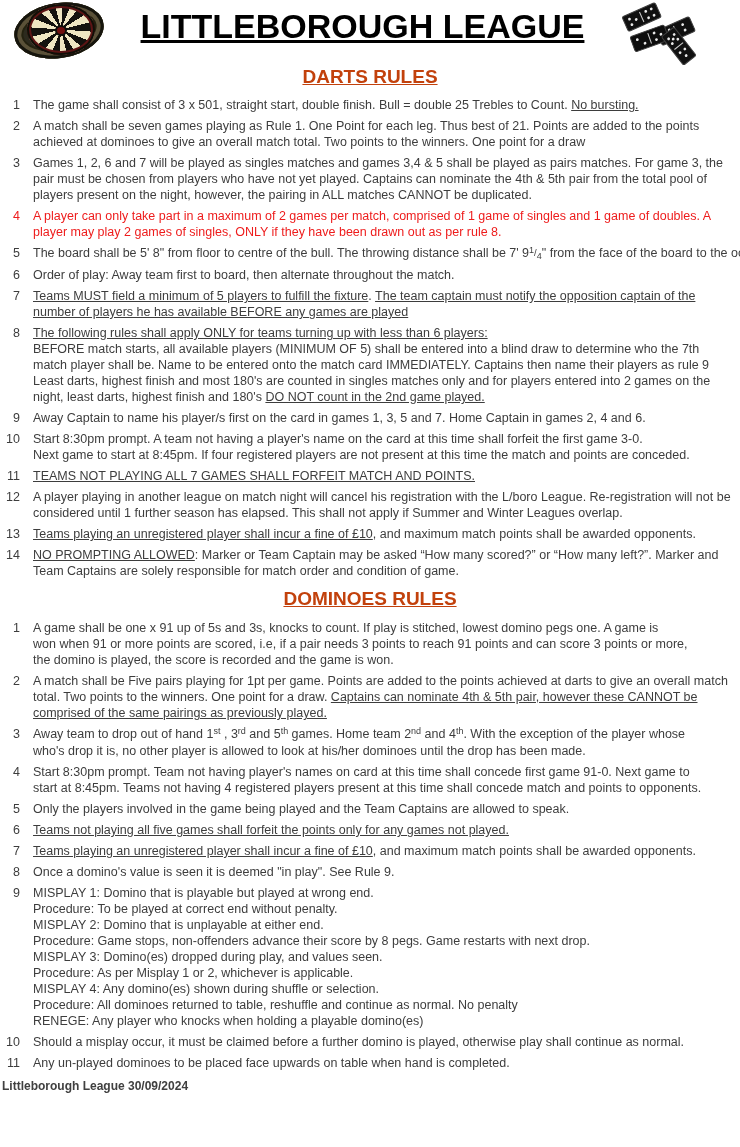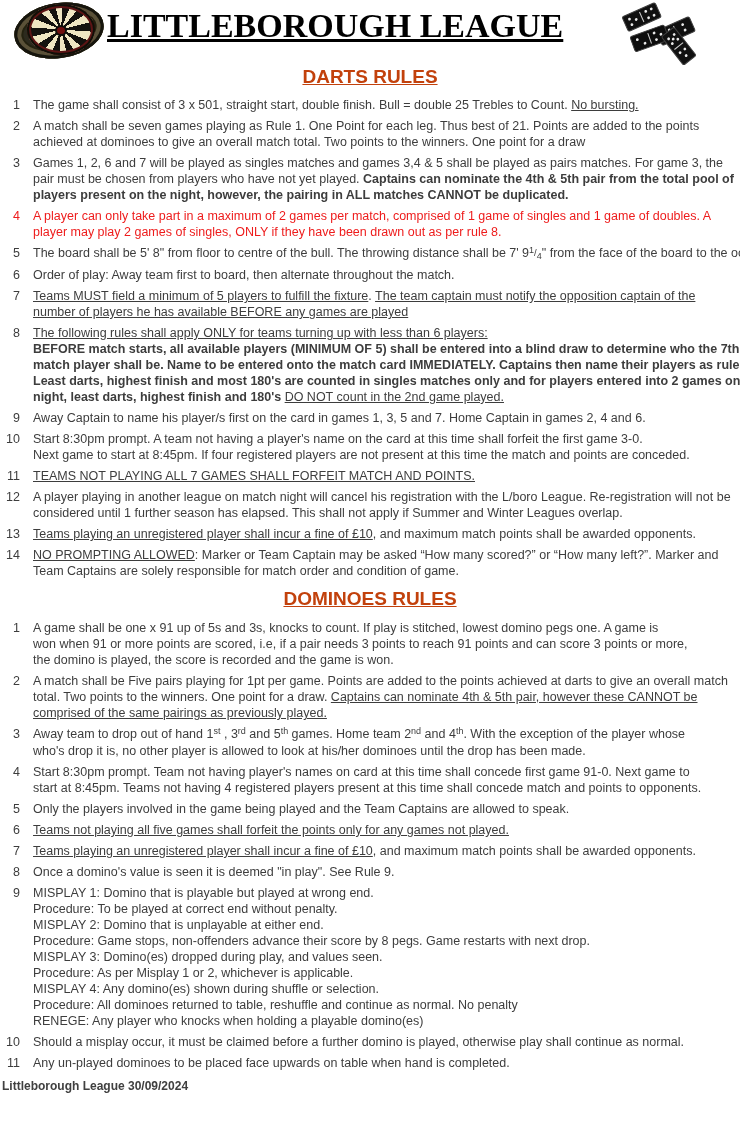--- a/index.html
+++ b/index.html
@@ -2,39 +2,39 @@
 <html style="--body-text: #3d3d3d; --red: #ee1c1c;"><head>
 <meta charset="utf-8">
 <style>
   html,body{margin:0;padding:0;}
   body{
     width:740px;height:1147px;overflow:hidden;background:#ffffff;
     font-family:"Liberation Sans","DejaVu Sans",sans-serif;
     font-size:12.5px;color:var(--body-text,#3d3d3d);
   }
   .header{display:flex;align-items:flex-start;height:62px;}
-  .title-wrap{flex:1;font-family:Liberation Serif, serif;}
+  .title-wrap{flex:1;text-align:center;}
   h1{
     display:inline-block;margin:7px 0 0 0;font-size:34px;line-height:38px;
     font-weight:bold;color:#000;text-decoration:underline;letter-spacing:0px;
   }
   h2{
     font-size:19px;line-height:21px;font-weight:bold;color:#c2410c;
     text-align:center;text-decoration:underline;margin:4px 0 10px 0;
   }
   h2.dom{margin:9px 0 11px 0;}
   .rules{margin:0;}
   .rule{display:flex;margin-bottom:5px;}
   .rule .num{flex:0 0 20px;width:20px;text-align:right;margin-right:13px;line-height:16px;}
   .rule .content{flex:1;min-width:0;}
   .line{line-height:16px;white-space:nowrap;}
   .para.gap{margin-top:0;}
   .rule.red{color:var(--red,#ee1c1c);}
   .s-n{}
-  .s-b{font-weight:bold;}
+  .s-b{font-weight:normal;}
   .s-u{text-decoration:underline;}
   .s-bu{font-weight:normal;text-decoration:underline;}
   .s-sup{font-size:9px;position:relative;top:-4px;}
   .s-sub{font-size:9px;position:relative;top:2px;}
   .s-frac{font-size:9.5px;position:relative;top:-1px;}
   .footer{font-weight:bold;font-size:12px;color:#404040;margin:7px 0 0 2px;line-height:16px;}
 
   
   .dartboard{position:relative;width:94px;height:60px;margin:1px 0 0 13px;flex:0 0 auto;}
   .db-frame{

